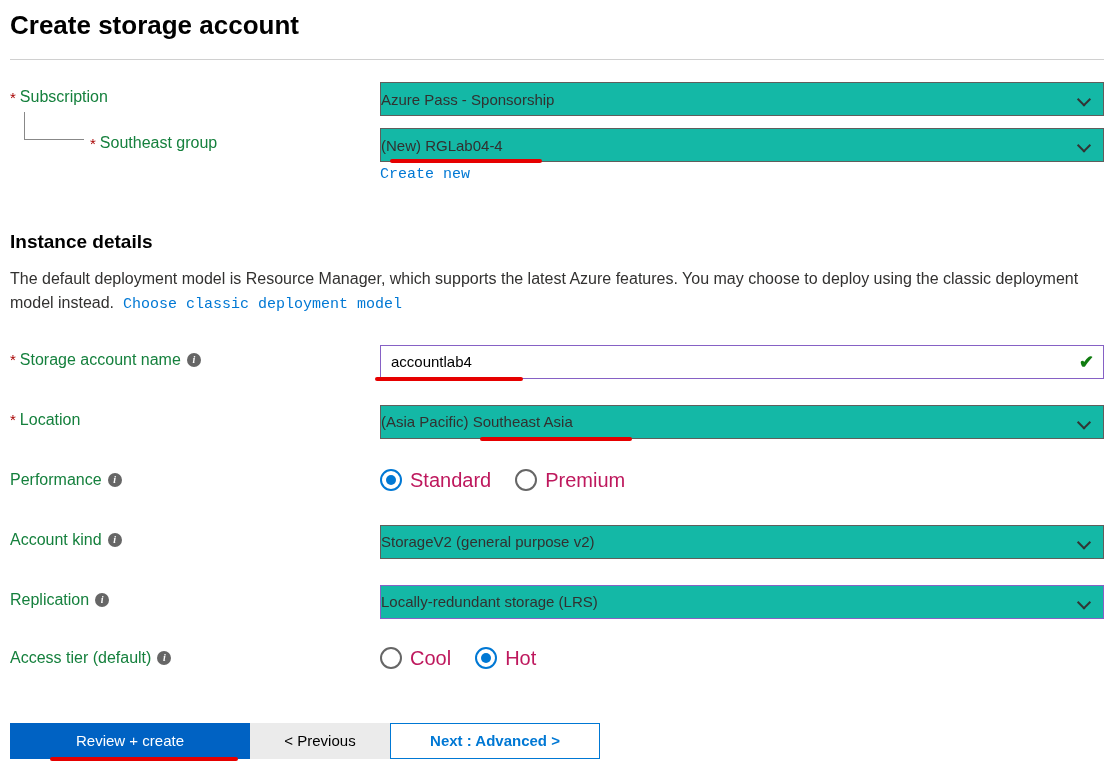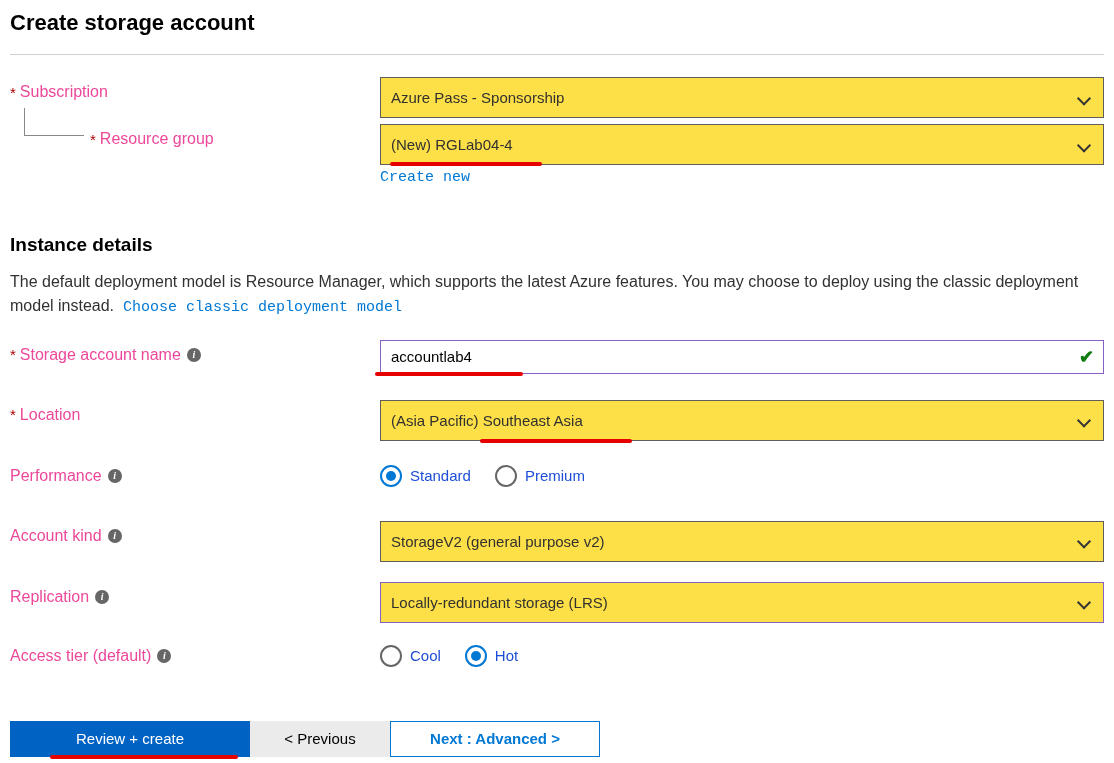--- a/index.html
+++ b/index.html
@@ -5,21 +5,21 @@
     * { box-sizing: border-box; margin: 0; padding: 0; }
     body {
       font-family: 'Segoe UI', Arial, sans-serif;
       font-size: 15px;
       color: #323130;
       padding: 10px;
       background: #fff;
       width: 1114px;
     }
     .page-title {
-      font-size: 22px;
+      font-size: 26px;
       font-weight: 700;
       margin-bottom: 18px;
       color: #000;
     }
     .divider {
       border: none;
       border-top: 1px solid #d0d0d0;
       margin-bottom: 22px;
     }
     .form-row {
@@ -34,21 +34,21 @@
       align-items: center;
       padding-top: 6px;
       flex-shrink: 0;
     }
     .required {
       color: #a80000;
       margin-right: 4px;
     }
     .field-label {
       font-size: 16px;
-      color: #ec4899;
+      color: #15803d;
     }
     .info-icon {
       display: inline-flex;
       align-items: center;
       justify-content: center;
       width: 14px;
       height: 14px;
       border-radius: 50%;
       background: #666;
       color: #fff;
@@ -64,26 +64,26 @@
       max-width: 720px;
       position: relative;
     }
     .input-full-col {
       flex: 1;
       position: relative;
     }
     .dropdown {
       width: 100%;
       border: 1px solid #605e5c;
-      padding: 6px 36px 6px 10px;
-      font-size: 15px;
-      height: 41px;
-      display: flex;
-      align-items: center;
-      background: #fde047;
+      padding: 6px 36px 6px 0;
+      font-size: 15px;
+      height: 34px;
+      display: flex;
+      align-items: center;
+      background: #14b8a6;
       cursor: pointer;
       position: relative;
     }
     .dropdown-purple {
       border: 1px solid #8661c5;
     }
     .dropdown-arrow {
       position: absolute;
       right: 14px;
       top: 50%;
@@ -150,21 +150,21 @@
       font-size: 19px;
       font-weight: 700;
       color: #000;
       margin-top: 48px;
       margin-bottom: 14px;
     }
     .desc-text {
       font-size: 16px;
       color: #323130;
       line-height: 1.5;
-      margin-bottom: 20px;
+      margin-bottom: 28px;
     }
     .radio-group {
       display: flex;
       align-items: center;
       gap: 24px;
       padding-top: 4px;
     }
     .radio-item {
       display: flex;
       align-items: center;
@@ -184,22 +184,22 @@
     .radio-circle.selected {
       border-color: #0078d4;
     }
     .radio-dot {
       width: 10px;
       height: 10px;
       border-radius: 50%;
       background: #0078d4;
     }
     .radio-label {
-      font-size: 15px;
-      color: #1d4ed8;
+      font-size: 20px;
+      color: #be185d;
       text-align: center;
     }
     .button-bar {
       margin-top: 40px;
       display: flex;
       align-items: center;
     }
     .btn {
       padding: 8px 22px;
       font-size: 15px;
@@ -253,21 +253,21 @@
       <span>Azure Pass - Sponsorship</span>
       <span class="dropdown-arrow"></span>
     </div>
   </div>
 </div>
 
 <div class="indent-block">
   <div class="tree-line"></div>
   <div class="indent-label-wrap">
     <span class="required">*</span>
-    <span class="field-label">Resource group</span>
+    <span class="field-label">Southeast group</span>
   </div>
   <div class="input-full-col">
     <div style="position:relative;">
       <div class="dropdown">
         <span>(New) RGLab04-4</span>
         <span class="dropdown-arrow"></span>
       </div>
       <div class="redline" style="left:10px; bottom:-1px; width:152px;"></div>
     </div>
     <span class="link-text">Create new</span>

